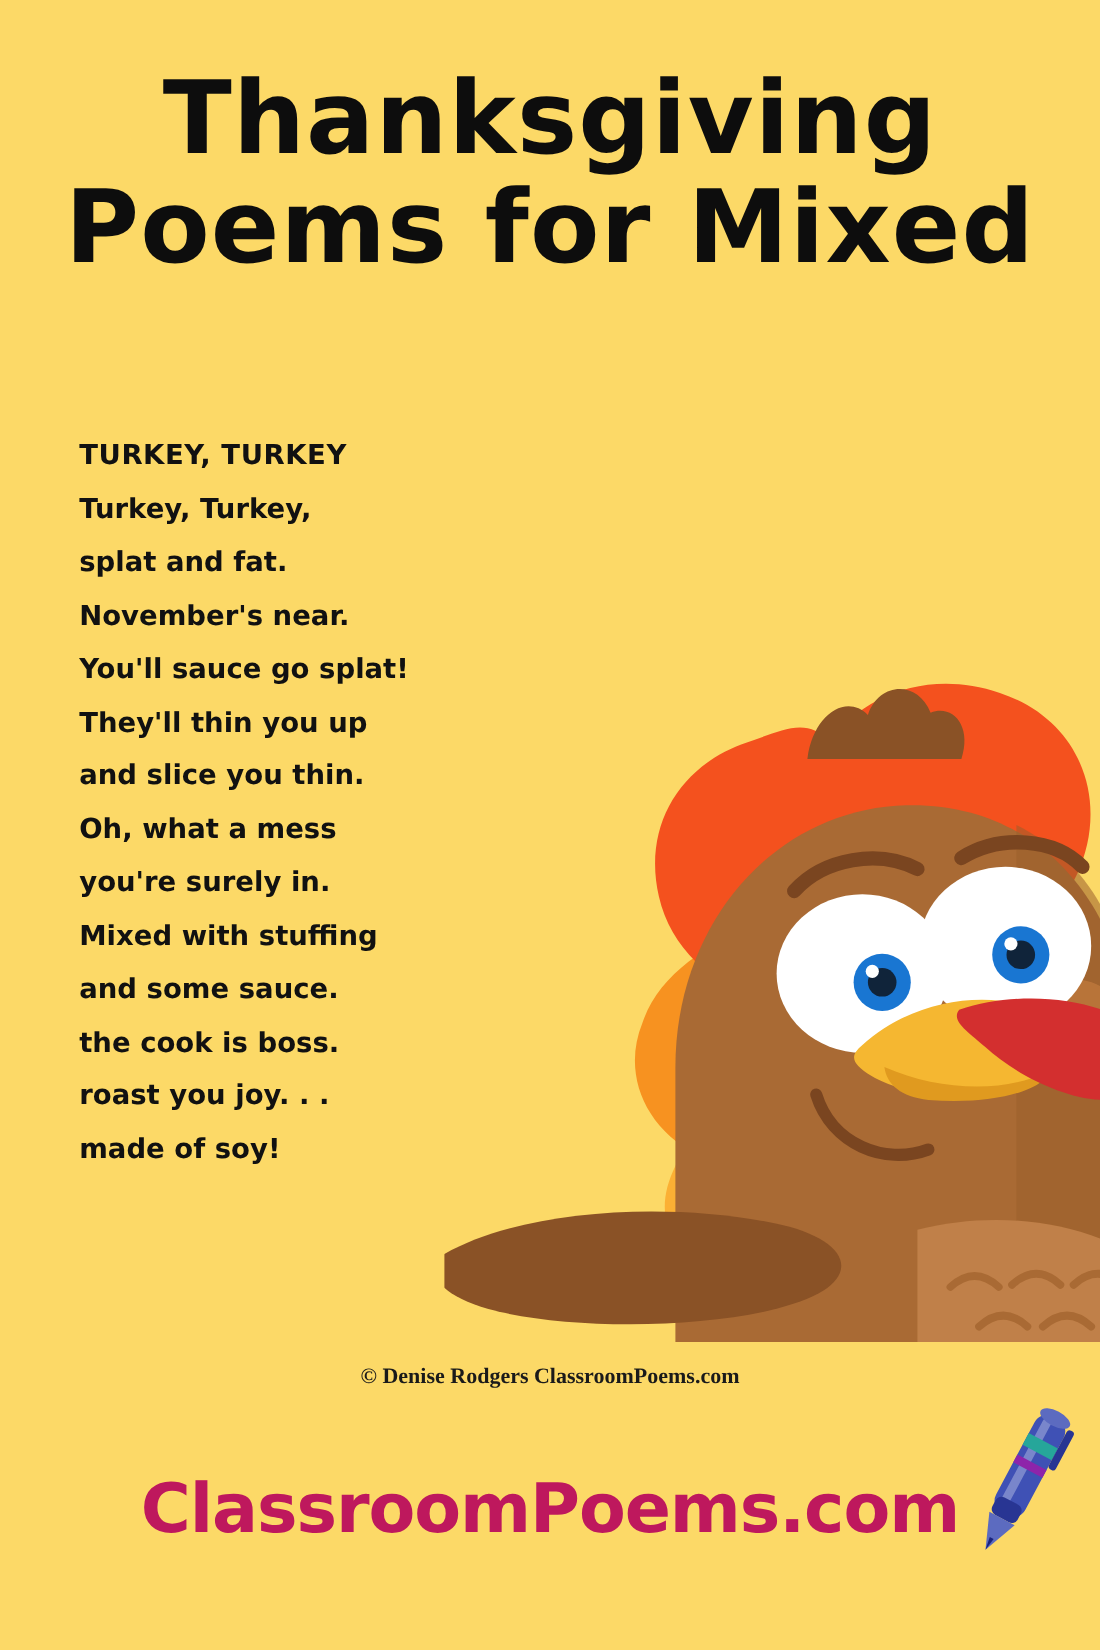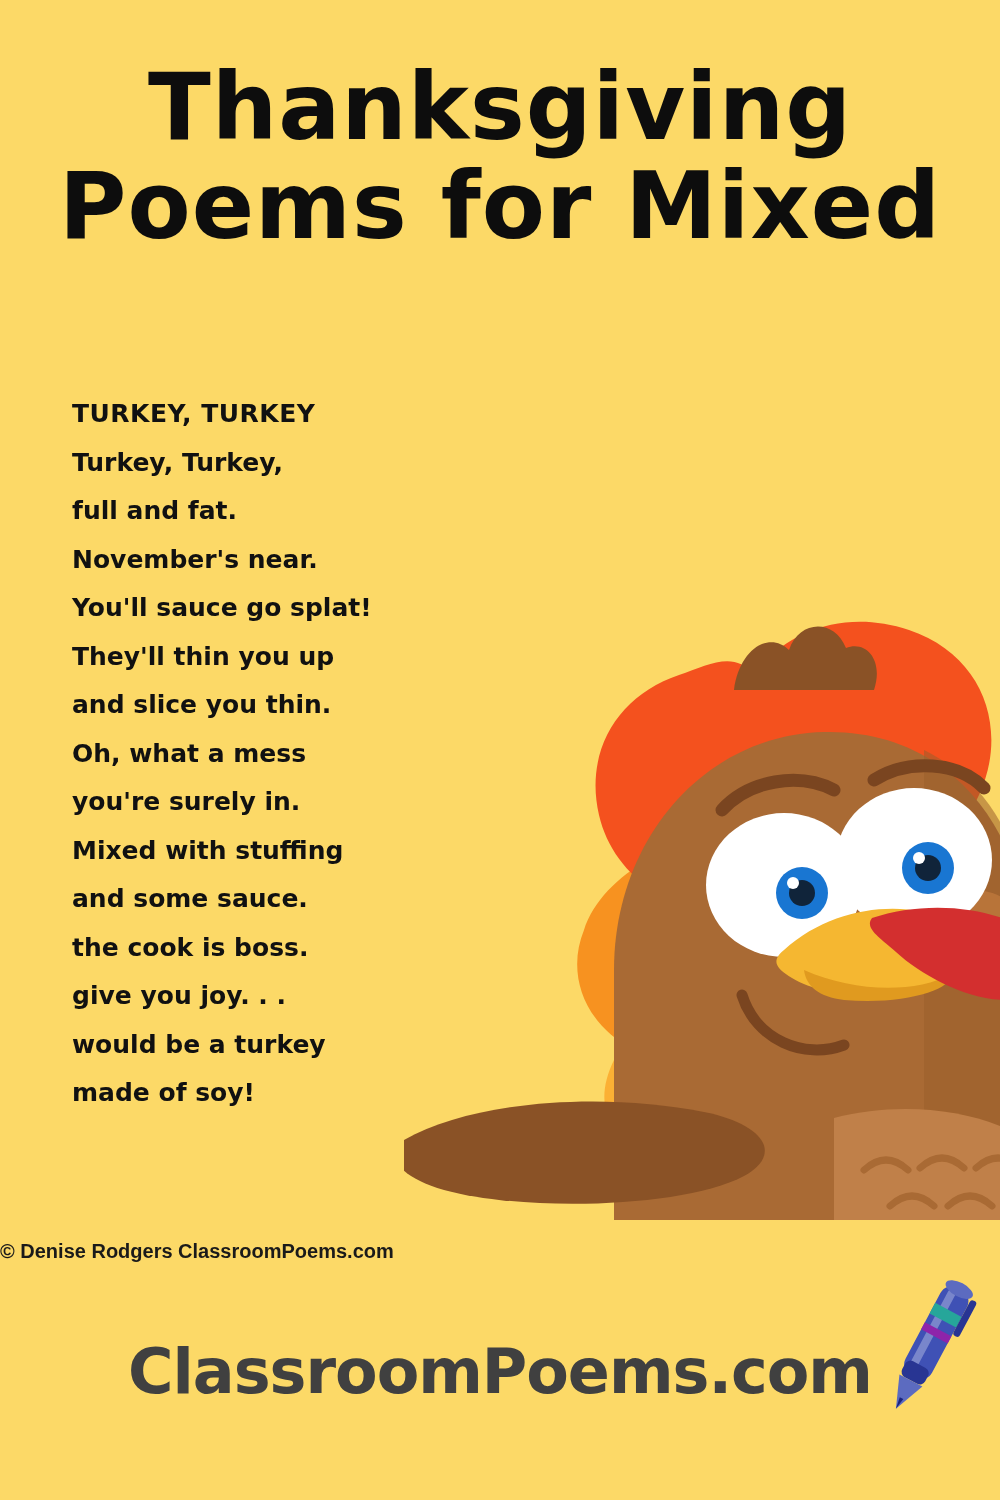--- a/index.html
+++ b/index.html
@@ -62,38 +62,38 @@
   .poem .poem-heading {
     letter-spacing: 0.5px;
   }
 
   
   .credit {
     position: absolute;
     top: 1240px;
     left: 0;
     width: 1000px;
-    text-align: left;
-    font-family: Liberation Sans, sans-serif;
+    text-align: center;
+    font-family: Liberation Serif, serif;
     font-weight: bold;
     font-size: 20px;
     color: #1a1a1a;
   }
 
   
   .brand {
     position: absolute;
     top: 1335px;
     left: 0;
     width: 1000px;
     text-align: center;
     font-family: "DejaVu Sans", sans-serif;
     font-weight: bold;
     font-size: 62px;
-    color: #404040;
+    color: #be185d;
     letter-spacing: -1px;
   }
 
   
   .turkey {
     position: absolute;
     right: 0px;
     top: 500px;
     width: 620px;
     height: 720px;
@@ -161,32 +161,31 @@
     <path d="M460 670 q22 -20 44 0" stroke="#A96A34" stroke-width="7" fill="none" stroke-linecap="round"></path>
     <path d="M516 668 q22 -20 44 0" stroke="#A96A34" stroke-width="7" fill="none" stroke-linecap="round"></path>
     <path d="M572 668 q22 -20 44 0" stroke="#A96A34" stroke-width="7" fill="none" stroke-linecap="round"></path>
     <path d="M486 706 q22 -20 44 0" stroke="#A96A34" stroke-width="7" fill="none" stroke-linecap="round"></path>
     <path d="M544 706 q22 -20 44 0" stroke="#A96A34" stroke-width="7" fill="none" stroke-linecap="round"></path>
   </svg>
 
   <div class="poem">
     <span class="poem-line poem-heading">TURKEY, TURKEY</span>
     <span class="poem-line">Turkey, Turkey,</span>
-    <span class="poem-line">full and fat.</span>
+    <span class="poem-line">splat and fat.</span>
     <span class="poem-line">November's near.</span>
     <span class="poem-line">You'll sauce go splat!</span>
     <span class="poem-line">They'll thin you up</span>
     <span class="poem-line">and slice you thin.</span>
     <span class="poem-line">Oh, what a mess</span>
     <span class="poem-line">you're surely in.</span>
     <span class="poem-line">Mixed with stuffing</span>
     <span class="poem-line">and some sauce.</span>
     <span class="poem-line">the cook is boss.</span>
-    <span class="poem-line">give you joy. . .</span>
-    <span class="poem-line">would be a turkey</span>
+    <span class="poem-line">roast you joy. . .</span>
     <span class="poem-line">made of soy!</span>
   </div>
 
   <div class="credit">© Denise Rodgers ClassroomPoems.com</div>
 
   <div class="brand">ClassroomPoems.com</div>
 
   <svg class="pen" viewBox="0 0 130 150" xmlns="http://www.w3.org/2000/svg">
     <g transform="rotate(28 65 75)">
       <rect x="48" y="10" width="30" height="100" rx="13" fill="#3F51B5"></rect>

